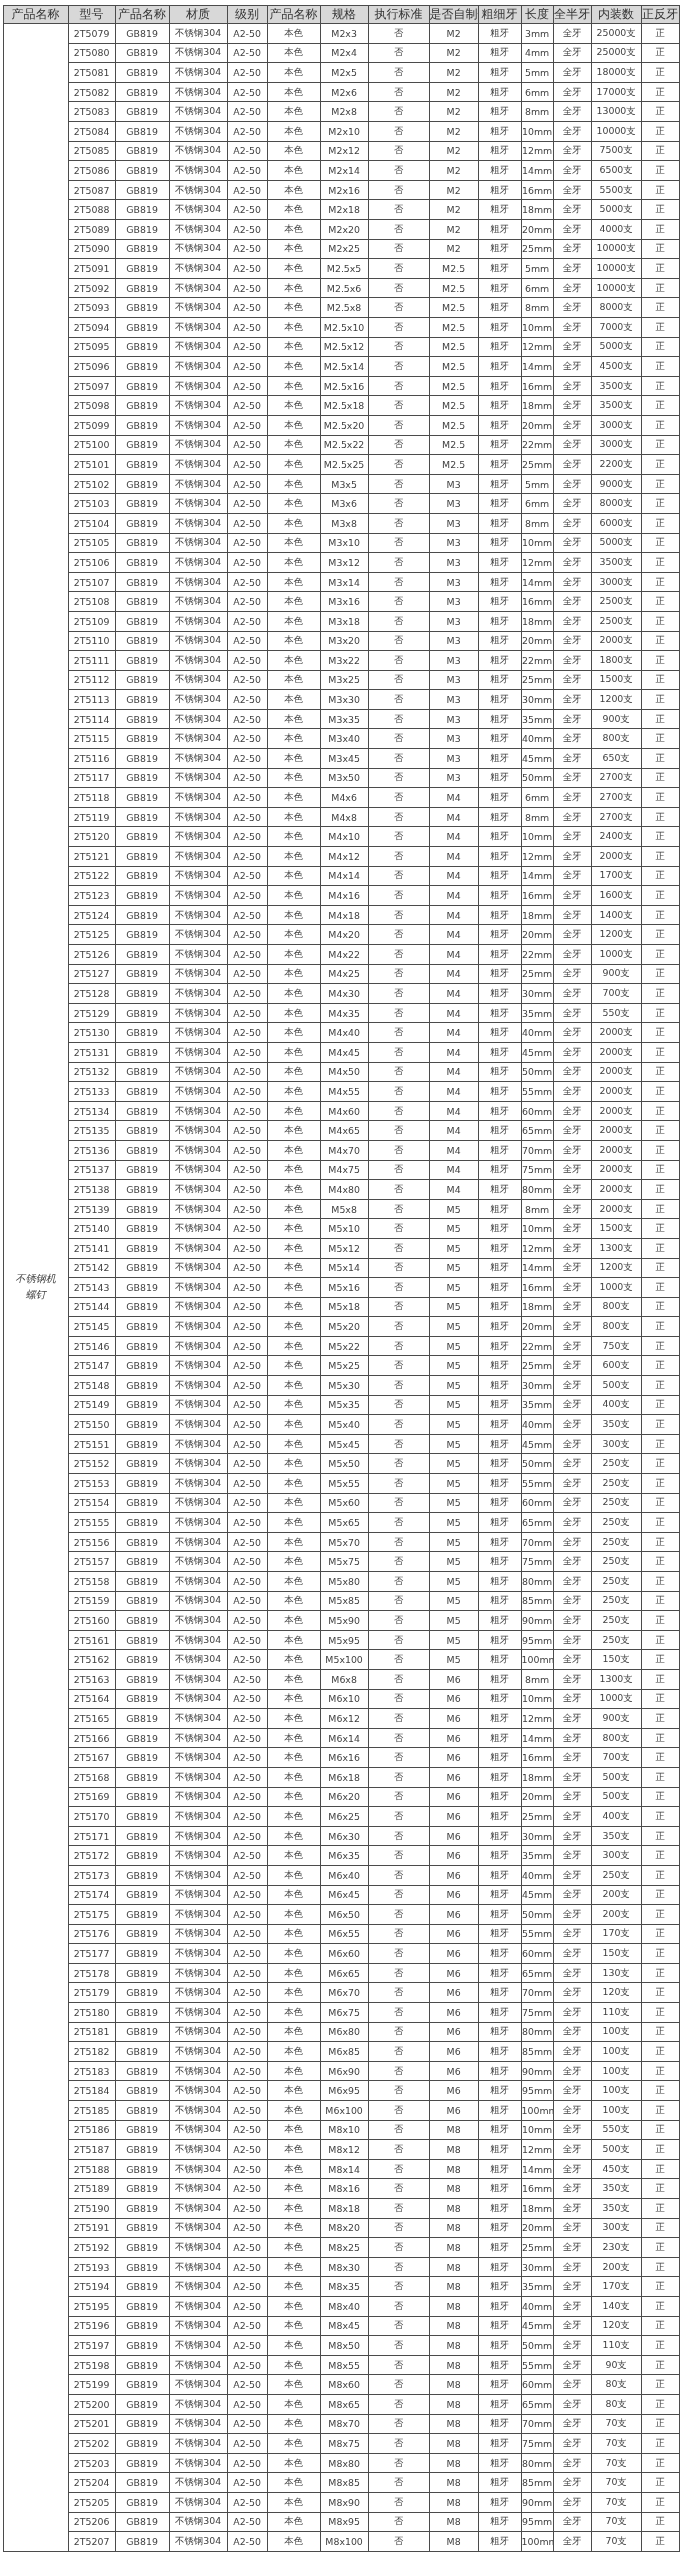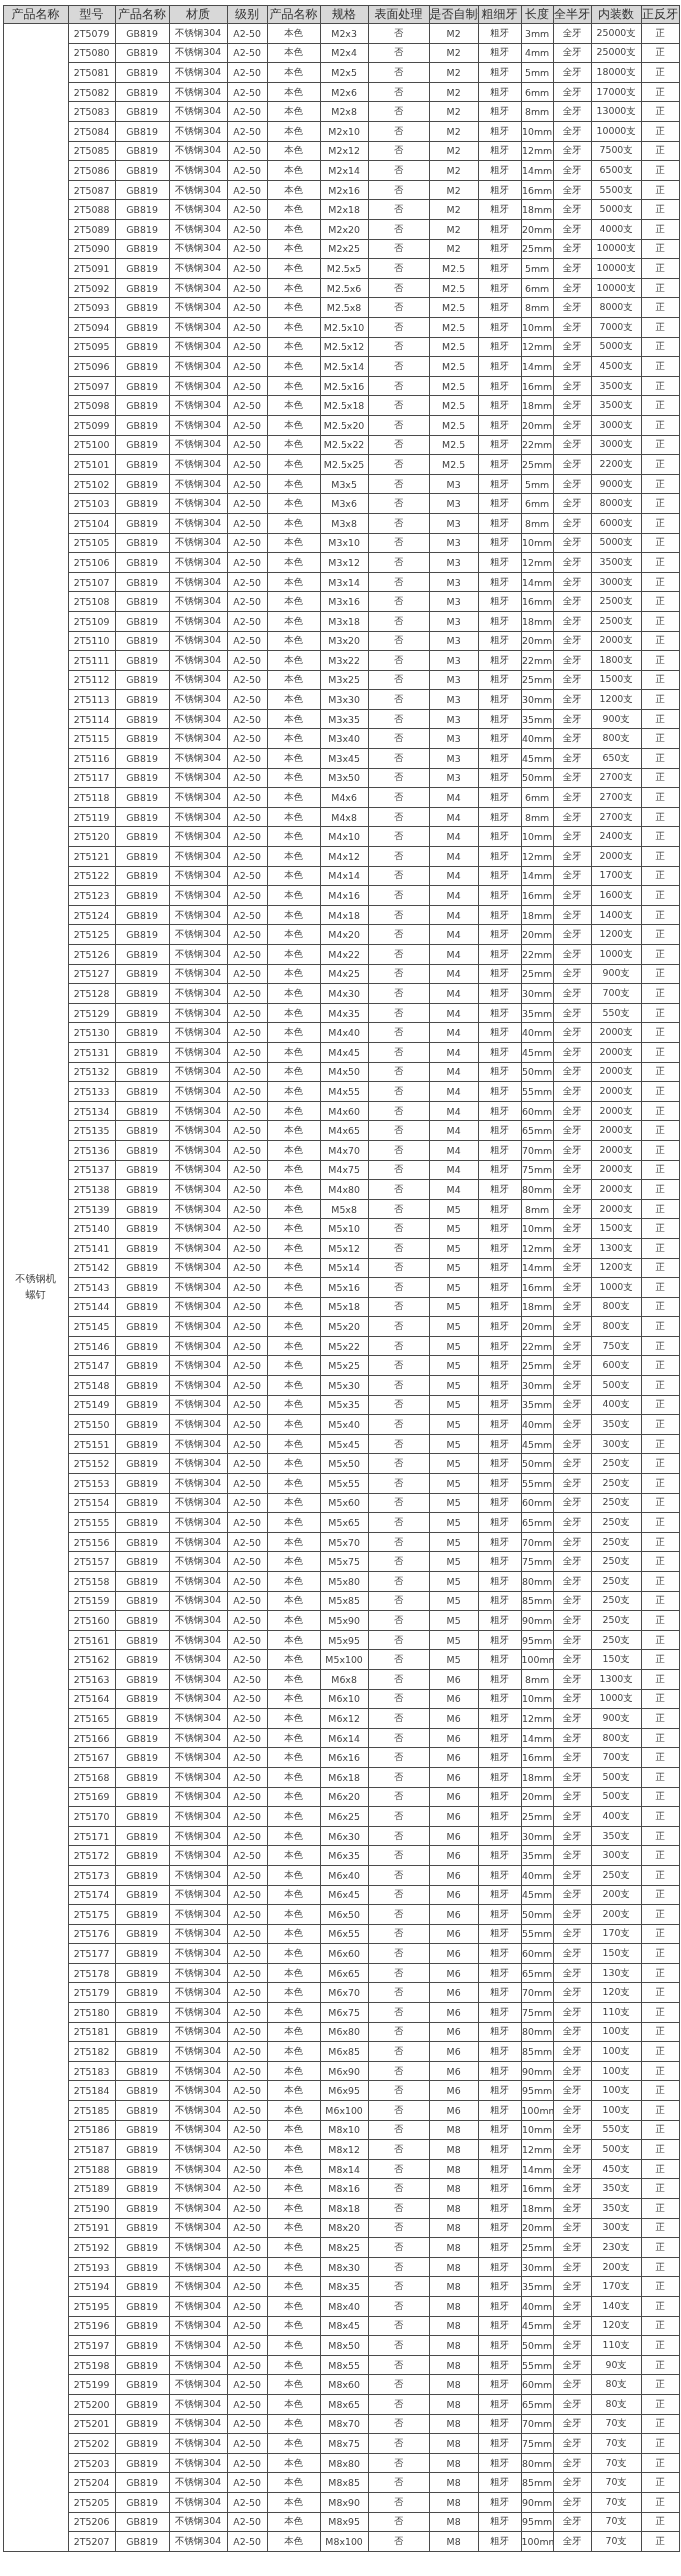--- a/index.html
+++ b/index.html
@@ -18,20 +18,21 @@
     padding:0;overflow:hidden;white-space:nowrap;
   }
   tr{height:19.6px;}
   thead tr{height:14.5px;}
   th{
     background:#d8d8d8;font-weight:normal;font-size:12px;color:#333333;
   }
   td.pname{
     white-space:normal;font-size:10.2px;line-height:1.6;background:#ffffff;
     padding:0 6.8px;
+    font-style:italic;
   }
   
   col.c0{width:65px;} col.c1{width:47px;} col.c2{width:54px;}
   col.c3{width:58px;} col.c4{width:40px;} col.c5{width:53px;}
   col.c6{width:48px;} col.c7{width:61px;} col.c8{width:49px;}
   col.c9{width:43px;} col.c10{width:32px;} col.c11{width:38px;}
   col.c12{width:50px;} col.c13{width:38px;}
 </style>
 </head>
 <body>
@@ -55,21 +56,21 @@
   </colgroup>
   <thead data-name="table-header">
     <tr data-name="header-row">
         <th data-name="column-header-0">产品名称</th>
         <th data-name="column-header-1">型号</th>
         <th data-name="column-header-2">产品名称</th>
         <th data-name="column-header-3">材质</th>
         <th data-name="column-header-4">级别</th>
         <th data-name="column-header-5">产品名称</th>
         <th data-name="column-header-6">规格</th>
-        <th data-name="column-header-7">表面处理</th>
+        <th data-name="column-header-7">执行标准</th>
         <th data-name="column-header-8">是否自制件</th>
         <th data-name="column-header-9">粗细牙</th>
         <th data-name="column-header-10">长度</th>
         <th data-name="column-header-11">全半牙</th>
         <th data-name="column-header-12">内装数</th>
         <th data-name="column-header-13">正反牙</th>
       </tr>
   </thead>
   <tbody data-name="table-body">
       <tr data-name="table-row">

